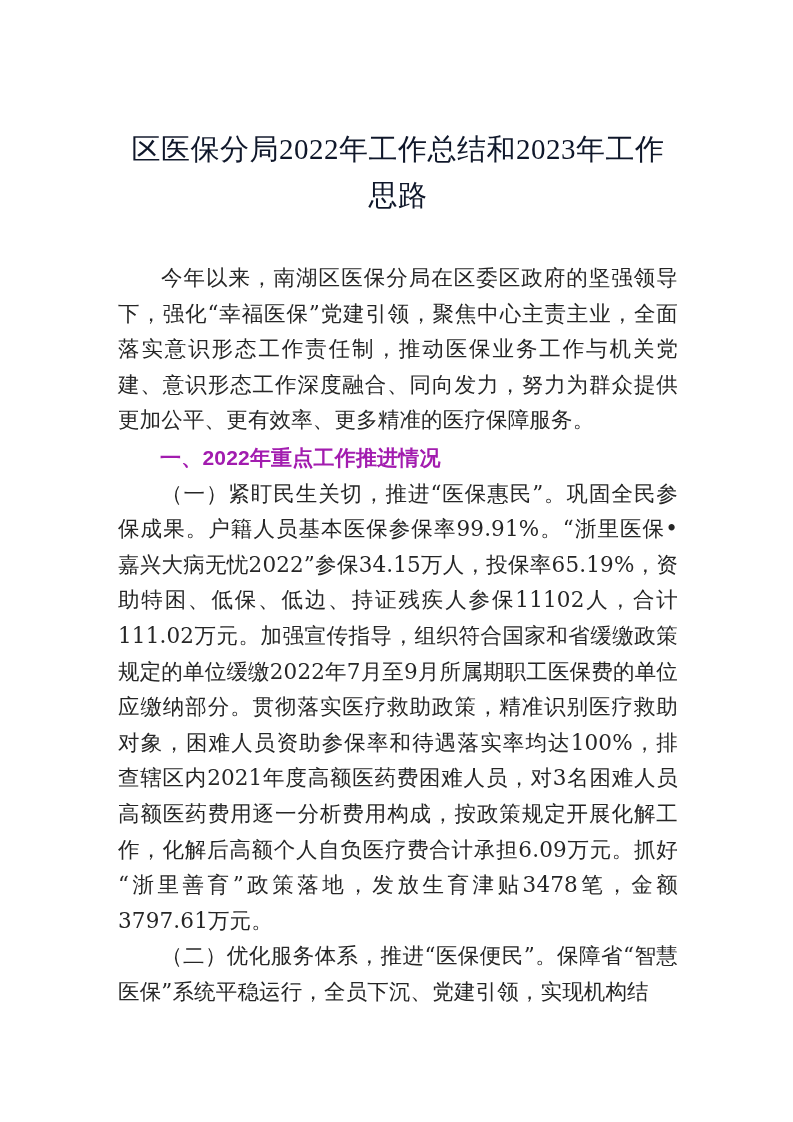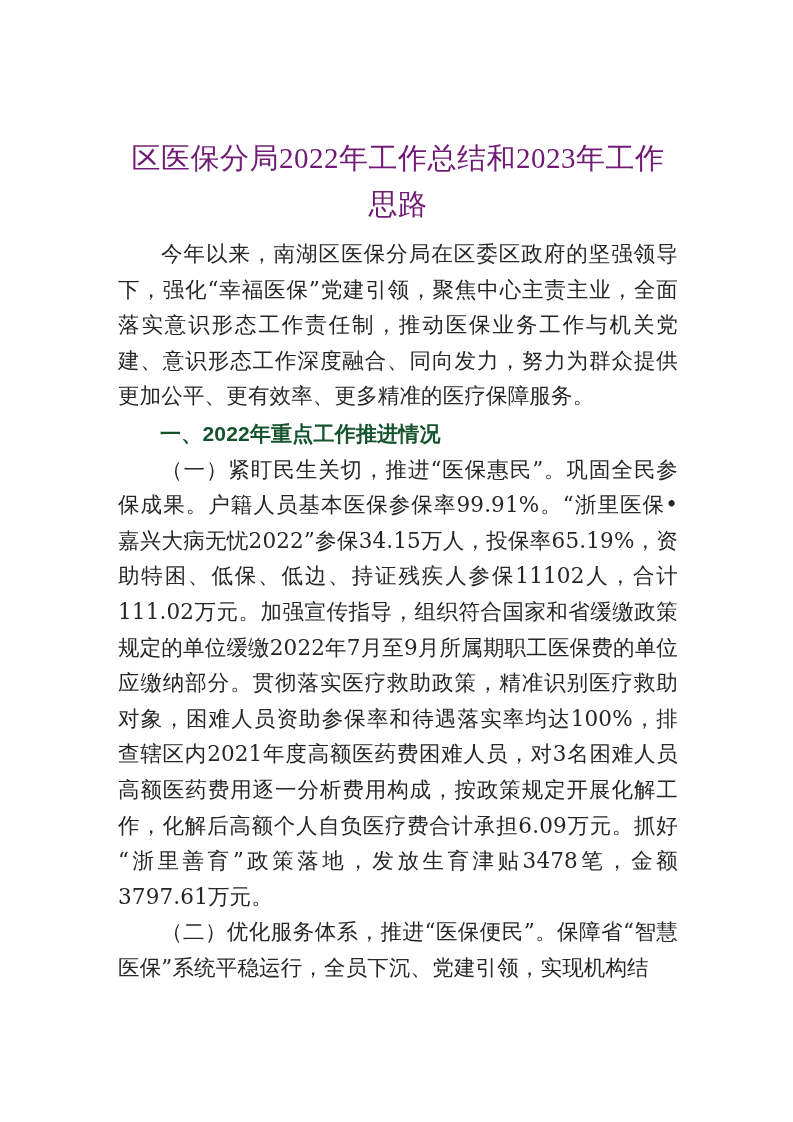--- a/index.html
+++ b/index.html
@@ -27,60 +27,61 @@
 
   .content {
     position: absolute;
     left: 118px;
     top: 0;
     width: 560px;
   }
 
   
   .doc-title {
-    margin: 9px;
+    margin: 0;
     padding: 0;
     font-family: "Liberation Serif", "DejaVu Serif", serif;
     font-size: 29px;
     font-weight: 400;
     line-height: 46px;
     text-align: center;
     letter-spacing: 0.5px;
-    color: #701a75;
+    color: #0f172a;
     padding-top: 126px;
   }
 
   
   .para {
     margin: 0;
     padding: 0;
     font-family: "DejaVu Serif", "Liberation Serif", serif;
     font-size: 21.5px;
     font-weight: 400;
     line-height: 35.6px;
     text-align: justify;
     text-justify: inter-ideograph;
     text-indent: 2em;
     color: #262626;
     letter-spacing: 0.15px;
   }
 
   .para-first {
+    margin-top: 42px;
   }
 
   
   .section-heading {
     margin: 0;
     padding: 0;
     font-family: "Liberation Sans", "DejaVu Sans", sans-serif;
     font-size: 21px;
     font-weight: 700;
     line-height: 35.6px;
     text-indent: 2em;
-    color: #14532d;
+    color: #a21caf;
     letter-spacing: 0.2px;
   }
 
   .spacer-sm { height: 2px; }
 </style>
 </head>
 <body>
 
 <div class="page">
   <div class="content">

